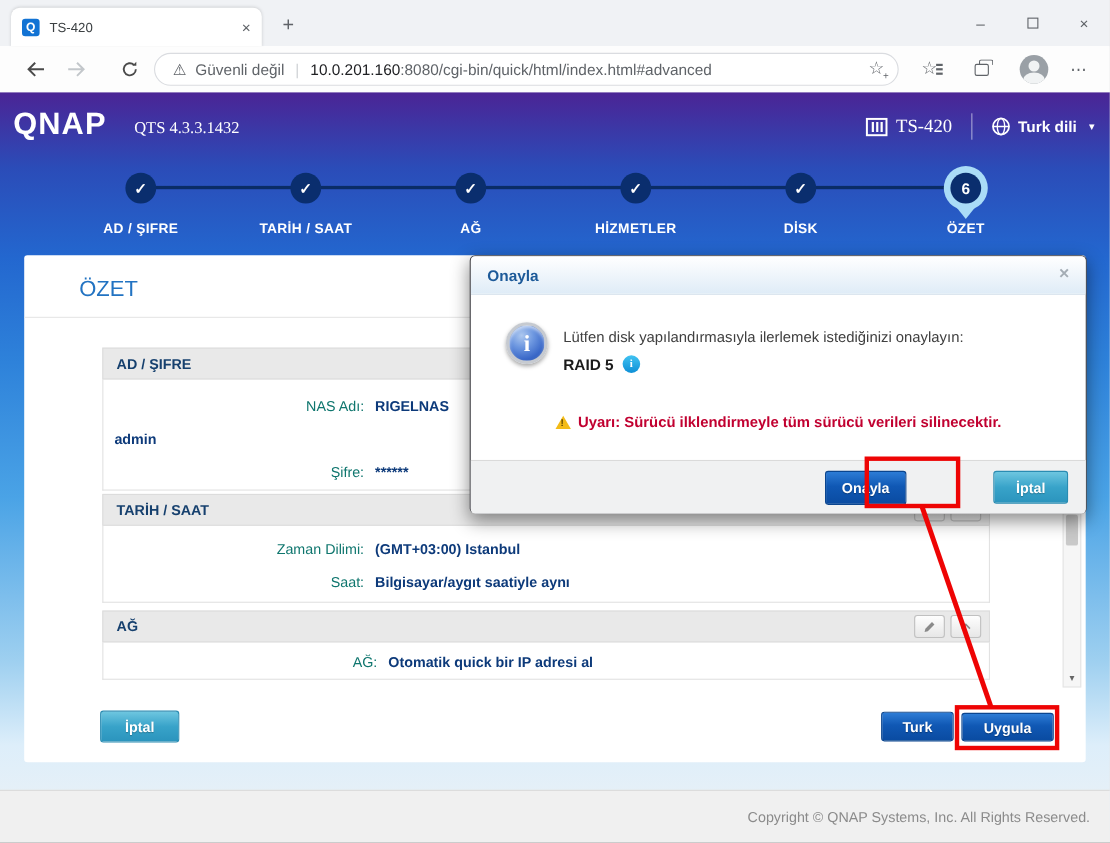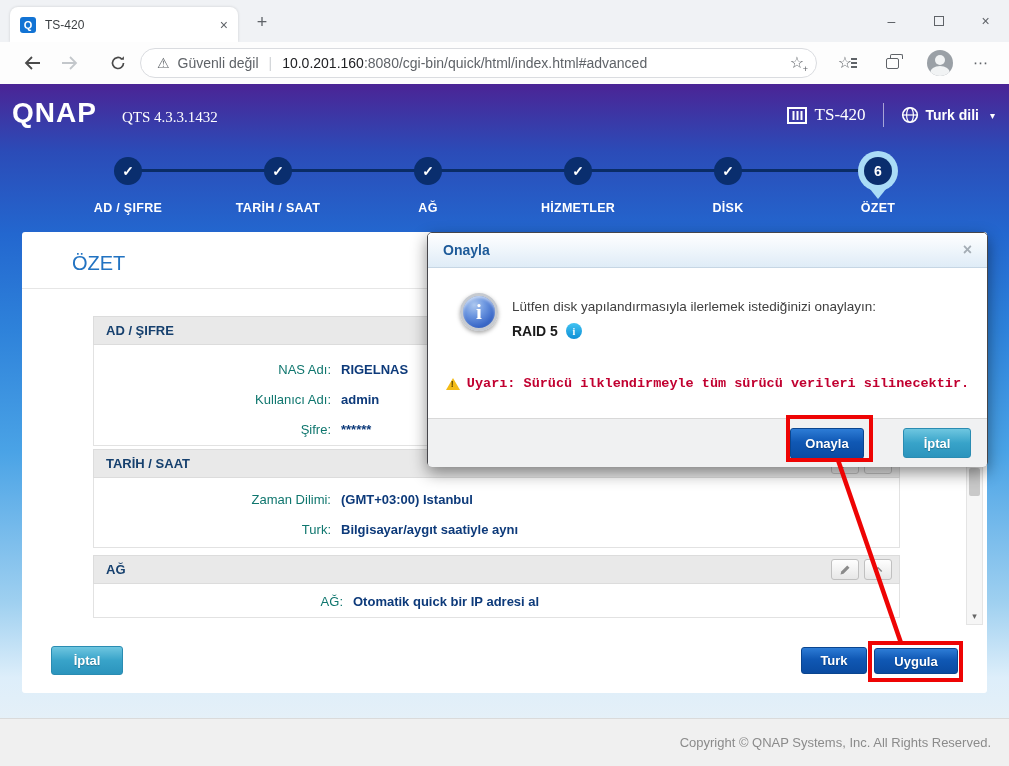--- a/index.html
+++ b/index.html
@@ -88,21 +88,21 @@
   .row .val{margin-left:10px;color:#0d3a7a;font-weight:bold;}
   .scrollbar{position:absolute;left:944px;top:63px;width:17px;height:330px;background:#f6f6f6;border:1px solid #e4e4e4;}
   .scroll-thumb{position:absolute;left:2px;top:172px;width:11px;height:28px;background:#c9c9c9;border-radius:2px;}
   .scroll-down{position:absolute;left:0;bottom:0;width:15px;height:16px;display:flex;
     align-items:center;justify-content:center;color:#666;font-size:9px;}
   .btn{display:flex;align-items:center;justify-content:center;color:#fff;font-weight:bold;
     font-size:13px;border-radius:3px;}
   .btn-blue{background:linear-gradient(180deg,#2d7cd6 0%,#1058b4 45%,#0a4ba1 100%);
     border:1px solid #0a458f;text-shadow:0 1px 1px rgba(0,0,0,.3);}
   .btn-cyan{background:linear-gradient(180deg,#6ec6e0 0%,#38a3c9 50%,#2b94bd 100%);
-    border:1px solid #2a8cb2;text-shadow:0 1px 1px rgba(0,0,0,.25);}
+    border:1px solid #2a8cb2;text-shadow:0 1px 1px rgba(0,0,0,.25);margin-left:40px;}
   .cancel-main{position:absolute;left:29px;top:414px;width:72px;height:29px;}
   .back-btn{position:absolute;left:779px;top:415px;width:66px;height:27px;}
   .apply-btn{position:absolute;left:852px;top:416px;width:84px;height:26px;}
   
   .footerband{position:absolute;left:0;top:718px;width:1009px;height:48px;background:#f0f0f0;
     border-top:1px solid #dadada;display:flex;align-items:center;justify-content:flex-end;
     padding-right:18px;color:#8b8b8b;font-size:13px;}
   
   .dialog{position:absolute;left:427px;top:232px;width:561px;height:235px;background:#fff;
     border:1px solid #46464b;border-radius:5px;box-shadow:0 6px 16px rgba(0,0,0,.45);z-index:50;}
@@ -118,21 +118,21 @@
   .dlg-msg{position:absolute;left:84px;top:66px;font-size:13.5px;color:#404040;}
   .dlg-raid{position:absolute;left:84px;top:90px;display:flex;align-items:center;
     font-size:14px;font-weight:bold;color:#1b1b1b;text-align:right;}
   .mini-info{width:16px;height:16px;border-radius:50%;background:linear-gradient(#41c3f2,#0e8fd6);
     color:#fff;font-size:10px;font-weight:bold;font-family:"Liberation Serif",serif;
     display:flex;align-items:center;justify-content:center;margin-left:8px;}
   .dlg-warning{position:absolute;left:0;top:143px;width:100%;display:flex;align-items:center;justify-content:center;}
   .warn-tri{width:0;height:0;border-left:7px solid transparent;border-right:7px solid transparent;
     border-bottom:12px solid #f3bb17;position:relative;margin-right:7px;}
   .warn-tri::after{content:"!";position:absolute;left:-2px;top:1px;font-size:9px;font-weight:bold;color:#5b4500;}
-  .warn-text{color:#c10030;font-weight:bold;font-size:13.5px;font-family:Liberation Mono, monospace;}
+  .warn-text{color:#c10030;font-weight:bold;font-size:13.5px;}
   .dlg-foot{position:absolute;left:0;top:185px;width:100%;height:49px;background:#f0f1f2;
     border-top:1px solid #d8d8d8;border-radius:0 0 4px 4px;display:flex;align-items:center;
     justify-content:flex-end;padding-right:16px;}
   .confirm-btn{width:74px;height:31px;margin-right:39px;}
   .dlg-cancel-btn{width:68px;height:30px;}
   
   .ann-rect-confirm{position:absolute;left:786px;top:415px;width:87px;height:47px;border:4px solid #ee0404;z-index:60;}
   .ann-rect-apply{position:absolute;left:868px;top:641px;width:95px;height:41px;border:4px solid #ee0404;z-index:60;}
   .ann-svg{position:absolute;left:0;top:0;width:1009px;height:766px;z-index:59;pointer-events:none;}
 </style>
@@ -268,21 +268,20 @@
               </svg>
             </span>
         </span>
       </div>
       <div class="sec-b">
         <div class="row">
           <span class="lbl">NAS Adı:</span>
           <span class="val">RIGELNAS</span>
         </div>
         <div class="row">
-          <span class="lbl">Kullanıcı Adı:</span>
           <span class="val">admin</span>
         </div>
         <div class="row">
           <span class="lbl">Şifre:</span>
           <span class="val">******</span>
         </div>
       </div>
     </div>
 
     <div class="sec sec2">
@@ -300,21 +299,21 @@
               </svg>
             </span>
         </span>
       </div>
       <div class="sec-b">
         <div class="row">
           <span class="lbl">Zaman Dilimi:</span>
           <span class="val">(GMT+03:00) Istanbul</span>
         </div>
         <div class="row">
-          <span class="lbl">Turk:</span>
+          <span class="lbl">Saat:</span>
           <span class="val">Bilgisayar/aygıt saatiyle aynı</span>
         </div>
       </div>
     </div>
 
     <div class="sec sec3">
       <div class="sec-h">
         <span>AĞ</span>
         <span class="sec-tools">
           <span class="tool-btn">

